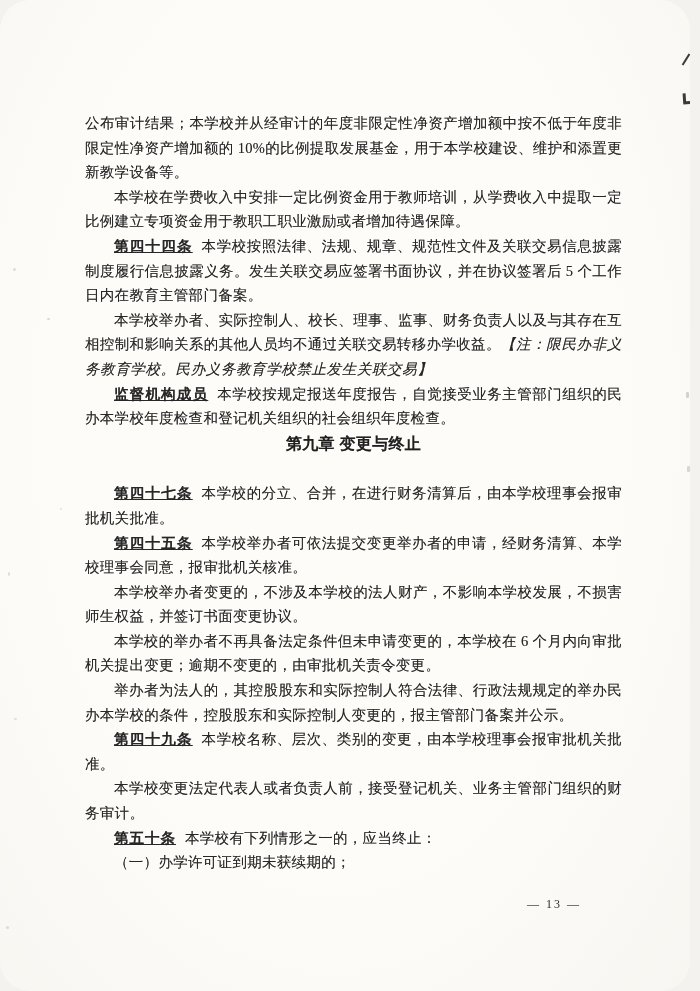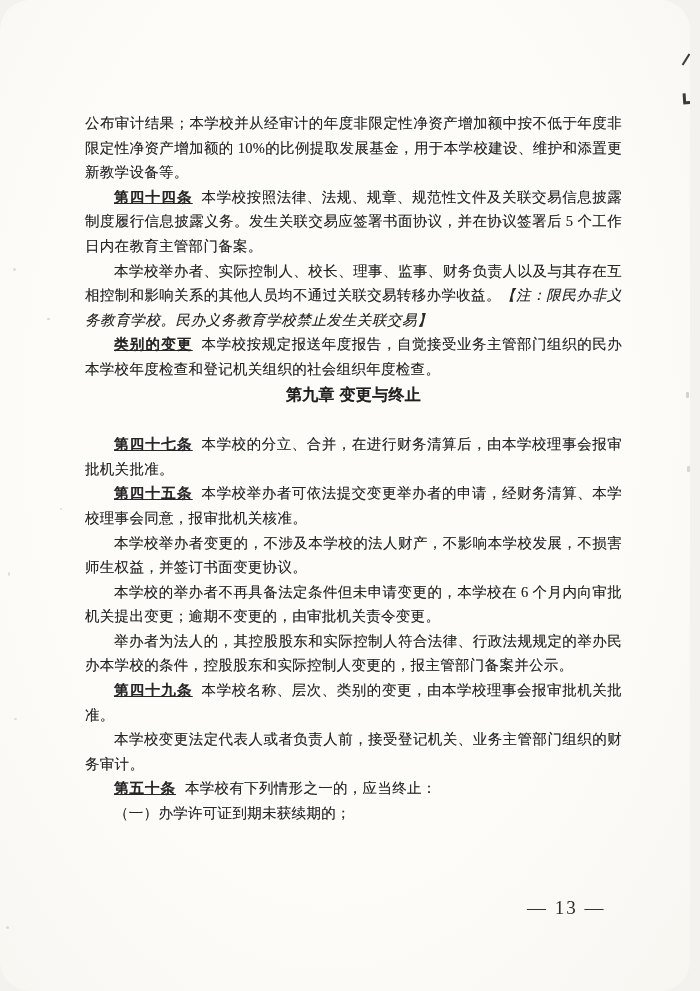--- a/index.html
+++ b/index.html
@@ -56,21 +56,21 @@
     color: #1f1f1f;
   }
   .note {
     font-style: italic;
     letter-spacing: 0.6px;
   }
   .footer {
     position: absolute;
     top: 897px;
     left: 527px;
-    font-size: 19px;
+    font-size: 12px;
     letter-spacing: 2px;
     color: #2c2c2c;
     white-space: nowrap;
     text-align: right;
   }
   
   .artifact { position: absolute; }
   .artifact span { position: absolute; background: #3b3b3b; display: block; }
   .strokes { left: 684px; top: 50px; width: 18px; height: 23px; }
   .strokes .s1 { left: 1px;  top: 3px; width: 2px; height: 13px; transform: rotate(32deg); }
@@ -96,23 +96,24 @@
   .d6 { left: 6px;   top: 926px; width: 3px; height: 3px; }
   .d7 { left: 686px; top: 392px; width: 3px; height: 6px; background: rgba(90,90,90,0.25); border-radius: 1px; }
   .d8 { left: 687px; top: 466px; width: 3px; height: 6px; background: rgba(90,90,90,0.22); border-radius: 1px; }
 </style>
 </head>
 <body>
 
 <div class="page">
   <div class="content" id="doc-body">
       <p class="para continued"><span>公布审计结果；本学校并从经审计的年度非限定性净资产增加额中按不低于年度非限定性净资产增加额的 10%的比例提取发展基金，用于本学校建设、维护和添置更新教学设备等。</span></p>
+      <p class="para body"><span>本学校在学费收入中安排一定比例资金用于教师培训，从学费收入中提取一定比例建立专项资金用于教职工职业激励或者增加待遇保障。</span></p>
       <p class="para article"><b class="term">第四十四条</b><span>本学校按照法律、法规、规章、规范性文件及关联交易信息披露制度履行信息披露义务。发生关联交易应签署书面协议，并在协议签署后 5 个工作日内在教育主管部门备案。</span></p>
       <p class="para body"><span>本学校举办者、实际控制人、校长、理事、监事、财务负责人以及与其存在互相控制和影响关系的其他人员均不通过关联交易转移办学收益。</span><i class="note">【注：限民办非义务教育学校。民办义务教育学校禁止发生关联交易】</i></p>
-      <p class="para article"><b class="term">类别的变更</b><span>本学校按规定报送年度报告，自觉接受业务主管部门组织的民办本学校年度检查和登记机关组织的社会组织年度检查。</span></p>
+      <p class="para article"><b class="term">监督机构成员</b><span>本学校按规定报送年度报告，自觉接受业务主管部门组织的民办本学校年度检查和登记机关组织的社会组织年度检查。</span></p>
       <h2 class="chapter">第九章 变更与终止</h2>
       <p class="para article"><b class="term">第四十七条</b><span>本学校的分立、合并，在进行财务清算后，由本学校理事会报审批机关批准。</span></p>
       <p class="para article"><b class="term">第四十五条</b><span>本学校举办者可依法提交变更举办者的申请，经财务清算、本学校理事会同意，报审批机关核准。</span></p>
       <p class="para body"><span>本学校举办者变更的，不涉及本学校的法人财产，不影响本学校发展，不损害师生权益，并签订书面变更协议。</span></p>
       <p class="para body"><span>本学校的举办者不再具备法定条件但未申请变更的，本学校在 6 个月内向审批机关提出变更；逾期不变更的，由审批机关责令变更。</span></p>
       <p class="para body"><span>举办者为法人的，其控股股东和实际控制人符合法律、行政法规规定的举办民办本学校的条件，控股股东和实际控制人变更的，报主管部门备案并公示。</span></p>
       <p class="para article"><b class="term">第四十九条</b><span>本学校名称、层次、类别的变更，由本学校理事会报审批机关批准。</span></p>
       <p class="para body"><span>本学校变更法定代表人或者负责人前，接受登记机关、业务主管部门组织的财务审计。</span></p>
       <p class="para article"><b class="term">第五十条</b><span>本学校有下列情形之一的，应当终止：</span></p>
       <p class="para body"><span>（一）办学许可证到期未获续期的；</span></p>

